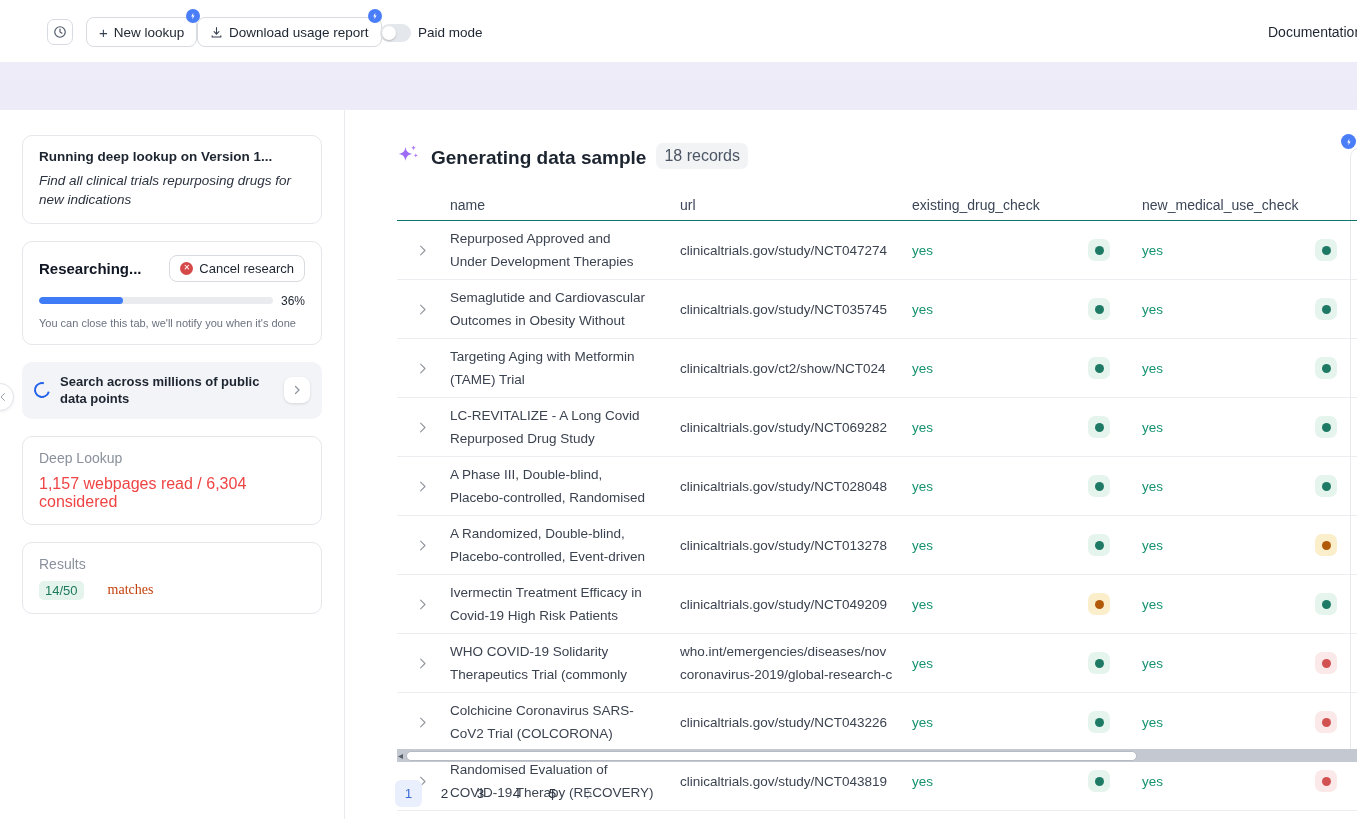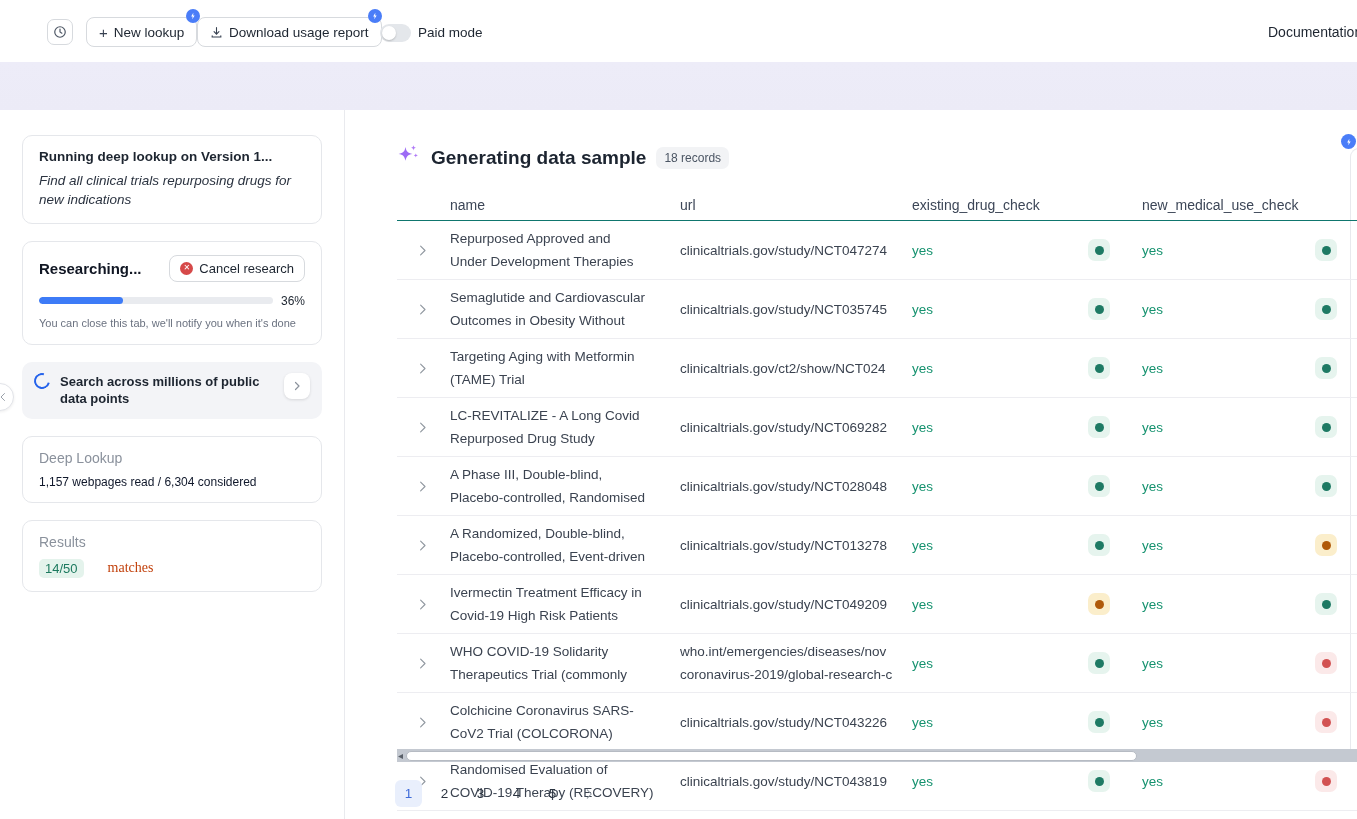--- a/index.html
+++ b/index.html
@@ -51,40 +51,40 @@
     background:#fff; padding:5px 10px; font-size:13px; color:#1d2530; cursor:pointer;
     font-family:"Liberation Sans", sans-serif; }
   .cancel-ico { width:13px; height:13px; border-radius:50%; background:#d64949; color:#fff;
     display:flex; align-items:center; justify-content:center; font-size:8px; line-height:1; }
   .progress-row { display:flex; align-items:center; gap:8px; margin-bottom:8px; }
   .progress-track { flex:1; height:7px; background:#e9ebef; border-radius:4px; overflow:hidden; }
   .progress-fill { height:100%; background:#3d7bf7; border-radius:4px; }
   .progress-pct { font-size:12px; color:#1d2530; }
   .res-note { font-size:11px; color:#6b7280; line-height:1.35; }
   .banner { background:#f3f4f7; border-radius:10px; padding:11px 12px; margin-bottom:17px;
-    display:flex; align-items:flex-start; gap:10px; cursor:pointer; }
+    display:flex; align-items:center; gap:10px; cursor:pointer; }
   .spinner { width:16px; height:16px; border-radius:50%; border:2.5px solid #2563eb;
     border-right-color:transparent; transform:rotate(-30deg); flex:none; }
   .banner-label { font-size:13px; font-weight:600; color:#1d2530; line-height:1.35; flex:1; }
   .banner-chev { width:26px; height:26px; border-radius:8px; background:#fff;
     box-shadow:0 1px 3px rgba(0,0,0,.12); display:flex; align-items:center; justify-content:center;
     color:#8b929c; flex:none; }
   .gray-title { font-size:14px; color:#8a919c; margin-bottom:9px; }
-  .bluelink { font-size:12px; color:#0f172a; cursor:pointer; }
+  .bluelink { font-size:16px; color:#ef4444; cursor:pointer; }
   .matches-row { display:flex; align-items:center; gap:24px; }
   .countbadge { background:#e4f3ec; color:#1d7a5f; font-size:13px; border-radius:5px; padding:2px 6px; }
   .matches-suffix { font-size:14px; color:#c2410c;font-family:Liberation Serif, serif; }
   .collapse-btn { position:absolute; left:-14px; top:383px; width:28px; height:28px; border-radius:50%;
     background:#fff; border:1px solid #e2e4e9; box-shadow:0 1px 3px rgba(0,0,0,.07);
     display:flex; align-items:center; justify-content:flex-end; padding-right:4px; color:#9aa1aa; cursor:pointer; z-index:5; }
   
   .main { position:absolute; top:110px; left:345px; right:0; bottom:0; background:#fff; }
   .main-head { position:absolute; left:50px; top:33px; display:flex; align-items:flex-end; gap:10px; }
   .main-title { font-size:19px; font-weight:700; color:#1c2430; }
-  .recordsbadge { background:#f2f3f5; color:#4b5563; font-size:12px; border-radius:7px; padding:4px 8px; }
+  .recordsbadge { background:#f2f3f5; color:#4b5563; font-size:16px; border-radius:7px; padding:4px 8px; }
   .corner-bolt { position:absolute; left:996px; top:24px; z-index:6; }
   .edge-sliver { position:absolute; left:1005px; top:38px; width:14px; height:612px; background:#fff;
     border:1px solid #e8e9ed; border-radius:9px 0 0 9px; border-right:none; }
   
   .table { position:absolute; left:52px; right:0; top:80px; }
   .thead, .trow { display:grid; grid-template-columns:53px 230px 232px 230px 1fr; }
   .thead { height:31px; align-items:center; border-bottom:1px solid #0f766e; }
   .th { font-size:14px; color:#3c4657; }
   .trow { border-bottom:1px solid #ededf1; min-height:53px; align-items:center; }
   .tcell { padding:6px 0; }

